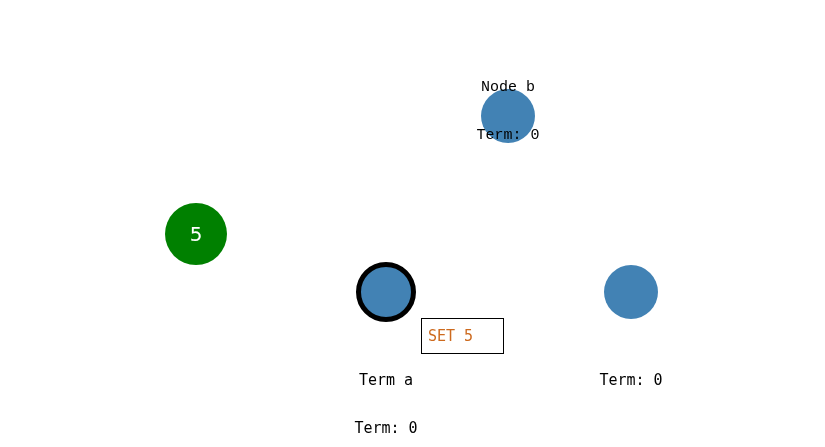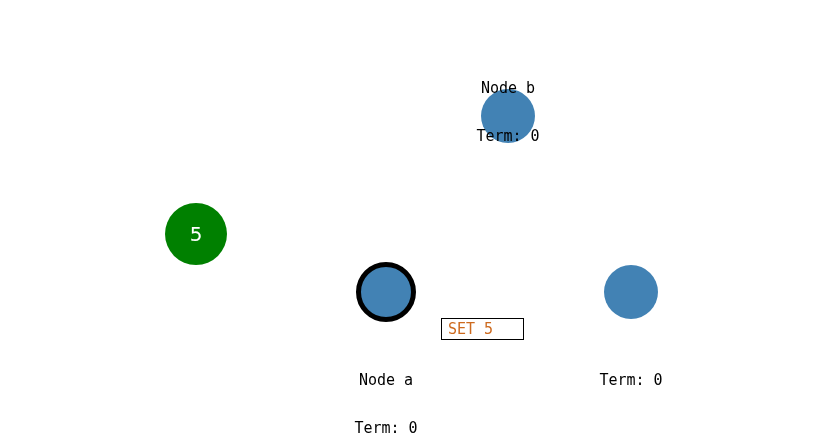--- a/index.html
+++ b/index.html
@@ -75,37 +75,37 @@
     white-space: pre;
     user-select: none;
   }
 </style>
 </head>
 <body>
 
 <div id="canvas" style="width: 825px; height: 447px; background: rgb(255, 255, 255);">
 
   <div class="node-circle plain" id="circle-node-b" style="width: 54px; height: 54px; left: 481px; top: 89px; background: rgb(66, 130, 180);"></div>
-  <div class="node-label" id="label-node-b" style="width: 200px; left: 408px; top: 48px; color: rgb(0, 0, 0);">
+  <div class="node-label" id="label-node-b" style="width: 200px; left: 408px; top: 48px; color: rgb(0, 0, 0); font-family: Liberation Mono, monospace;">
     <span class="line">Node b</span>
     <span class="line">Term: 0</span>
   </div>
 
   <div class="node-circle leader" id="circle-node-a" style="width: 60px; height: 60px; left: 356px; top: 262px; background: rgb(66, 130, 180); border-width: 5px; border-color: rgb(0, 0, 0);"></div>
   <div class="node-label" id="label-node-a" style="width: 200px; left: 286px; top: 340px; color: rgb(0, 0, 0);">
-    <span class="line">Node a</span>
+    <span class="line">Term a</span>
     <span class="line">Term: 0</span>
   </div>
 
   <div class="node-circle plain" id="circle-node-c" style="width: 54px; height: 54px; left: 604px; top: 265px; background: rgb(66, 130, 180);"></div>
   <div class="node-label" id="label-node-c" style="width: 200px; left: 531px; top: 340px; color: rgb(0, 0, 0);">
     <span class="line">Term: 0</span>
   </div>
 
   <div class="message-token" id="message-token" style="width: 62px; height: 62px; left: 165px; top: 203px; background: rgb(0, 128, 0); color: rgb(255, 255, 255);">
     <span>5</span>
   </div>
 
-  <div class="op-box" id="op-box" style="left: 421px; top: 318px; width: 83px; height: 22px; color: rgb(205, 106, 30); border-color: rgb(0, 0, 0); margin-left: 20px;">
+  <div class="op-box" id="op-box" style="left: 421px; top: 318px; width: 83px; height: 36px; color: rgb(205, 106, 30); border-color: rgb(0, 0, 0);">
     <span>SET 5</span>
   </div>
 
 </div>
 
 </body></html>

